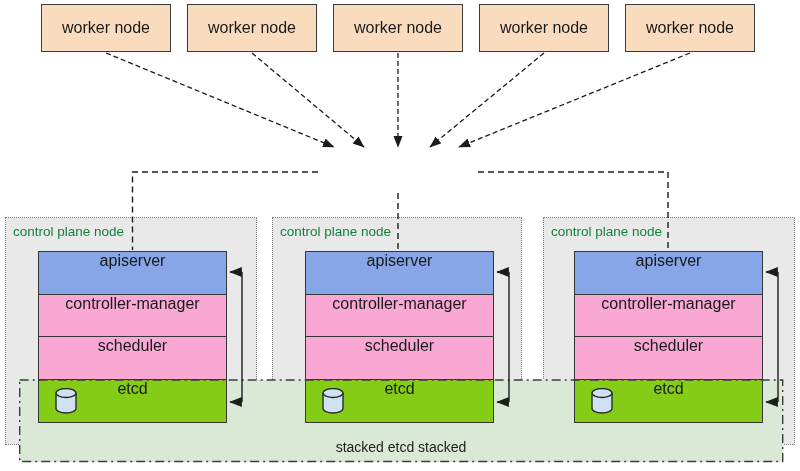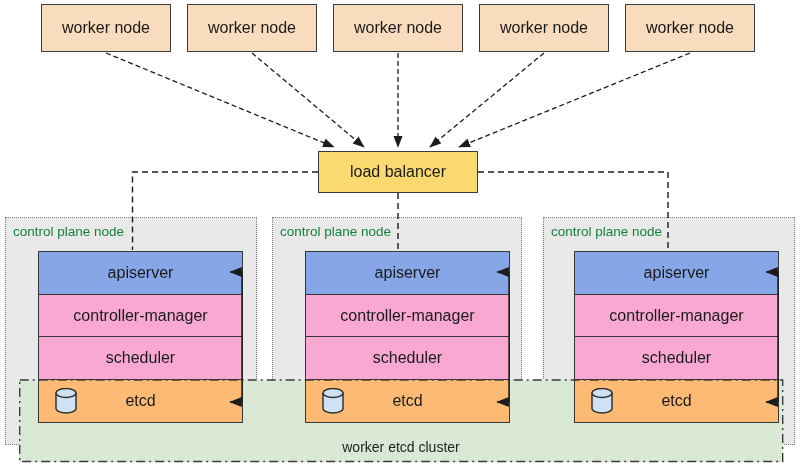--- a/index.html
+++ b/index.html
@@ -34,28 +34,28 @@
     left:19px;top:380px;width:764px;height:82px;
     background:#d9e9d5;z-index:2;
   }
   .band .band-label{
     position:absolute;left:0;right:0;bottom:7px;text-align:center;
     font-size:14px;color:#222;
   }
   
   .stack{position:absolute;top:251px;width:189px;z-index:3;}
   .row{
-    position:relative;box-sizing:border-box;height:44px;width:205px;
-    border:1.5px solid #363636;display:flex;align-items:center;justify-content:center;
+    position:relative;box-sizing:border-box;height:44px;width:189px;
+    border:1.5px solid #363636;display:flex;justify-content:center;
     font-size:16px;
   }
   .row + .row{margin-top:-1.5px;}
   .row.apiserver{background:#86a6e8;}
   .row.light{background:#f9a8d4;}
-  .row.etcd{background:#fdba74;}
+  .row.etcd{background:#84cc16;}
   .cyl{position:absolute;left:16px;top:8px;width:22px;height:27px;}
   
   .overlay{position:absolute;left:0;top:0;width:800px;height:471px;z-index:4;pointer-events:none;}
 </style>
 </head>
 <body>
 
 <div class="canvas">
 
   <div class="box worker" style="left:41px">
@@ -67,36 +67,33 @@
   <div class="box worker" style="left:333px">
     <span>worker node</span>
   </div>
   <div class="box worker" style="left:479px">
     <span>worker node</span>
   </div>
   <div class="box worker" style="left:625px">
     <span>worker node</span>
   </div>
 
-  <div class="box lb">
-    <span>load balancer</span>
-  </div>
 
   <div class="box cpnode" style="left:5px;width:252px">
     <span class="cp-label">control plane node</span>
   </div>
   <div class="box cpnode" style="left:272px;width:250px">
     <span class="cp-label">control plane node</span>
   </div>
   <div class="box cpnode" style="left:543px;width:252px">
     <span class="cp-label">control plane node</span>
   </div>
 
   <div class="band" style="position:absolute">
-    <span class="band-label">worker etcd cluster</span>
+    <span class="band-label">stacked etcd stacked</span>
   </div>
 
   <div class="stack" style="left:38px">
     <div class="row apiserver">
       <span>apiserver</span>
     </div>
     <div class="row light">
       <span>controller-manager</span>
     </div>
     <div class="row light">

